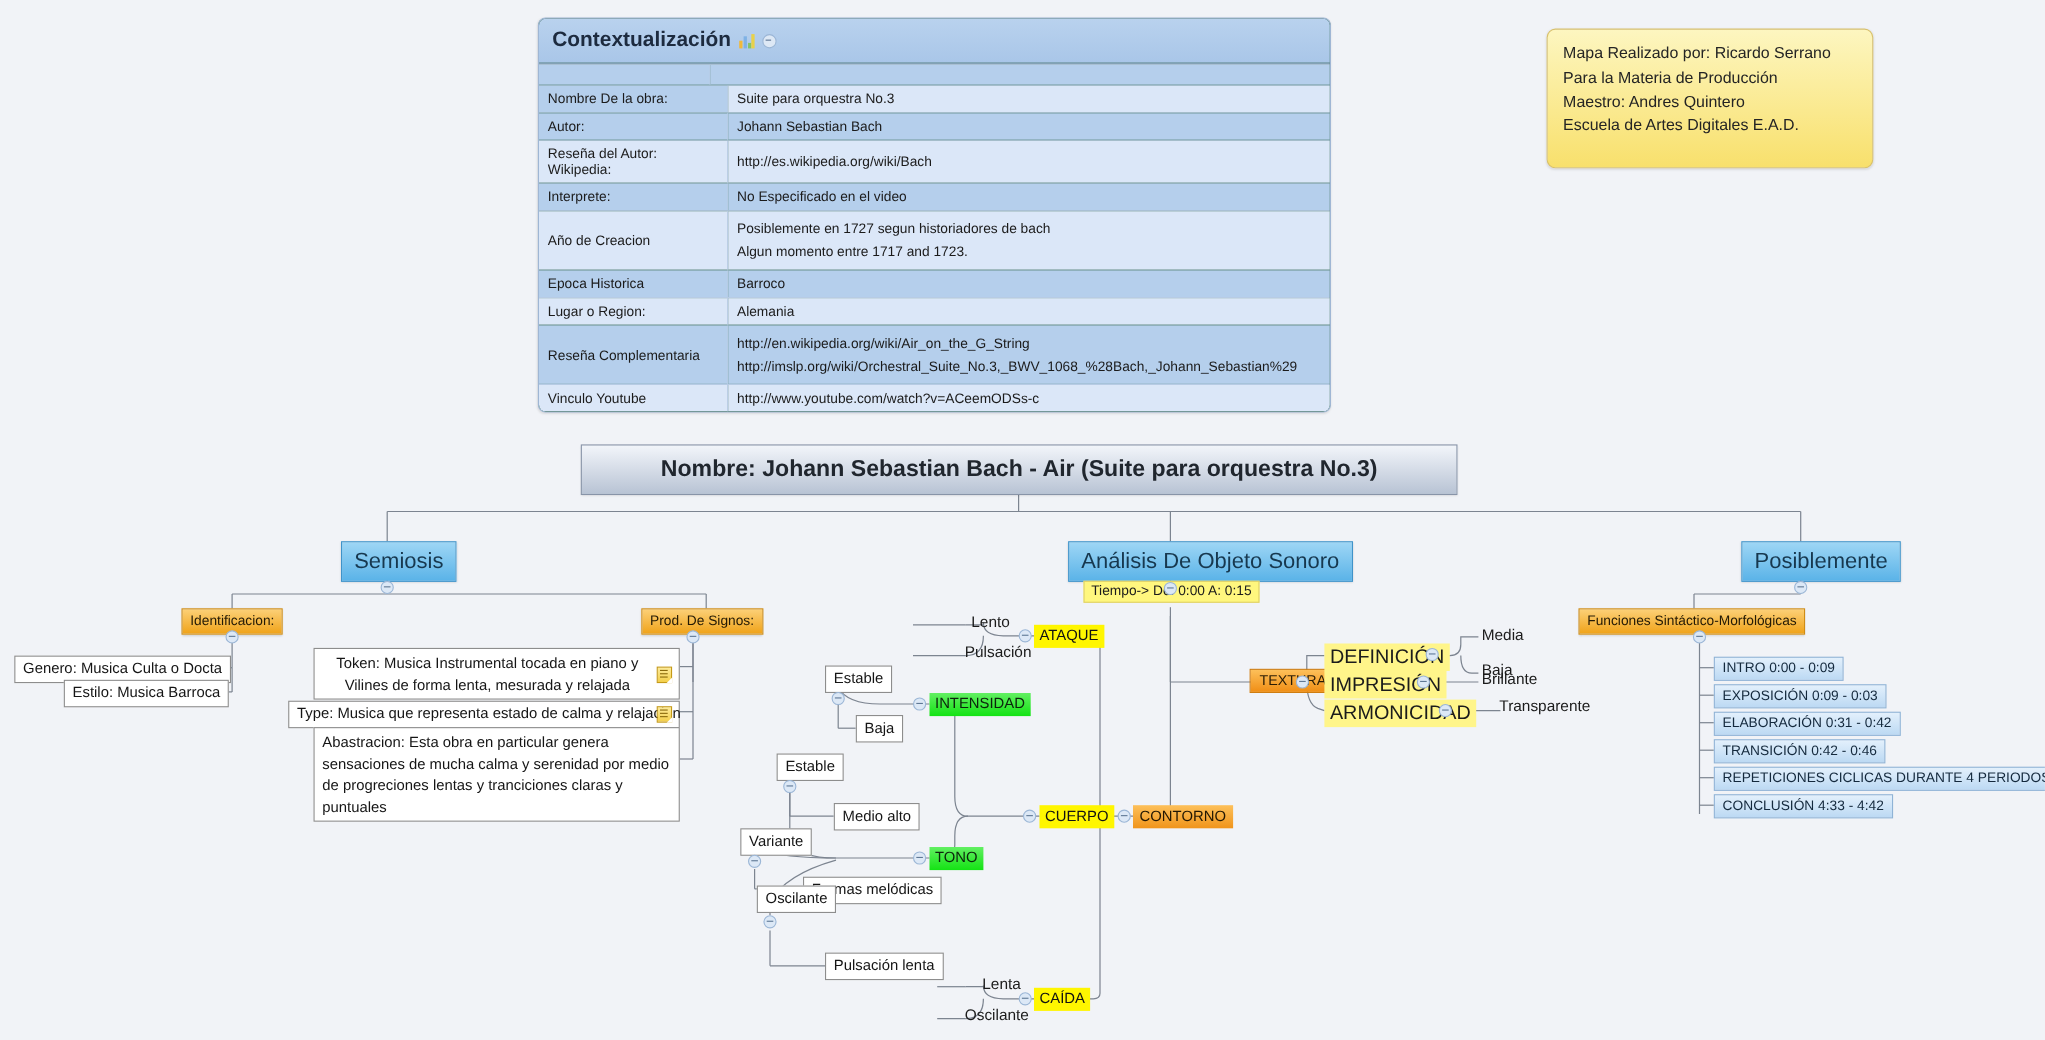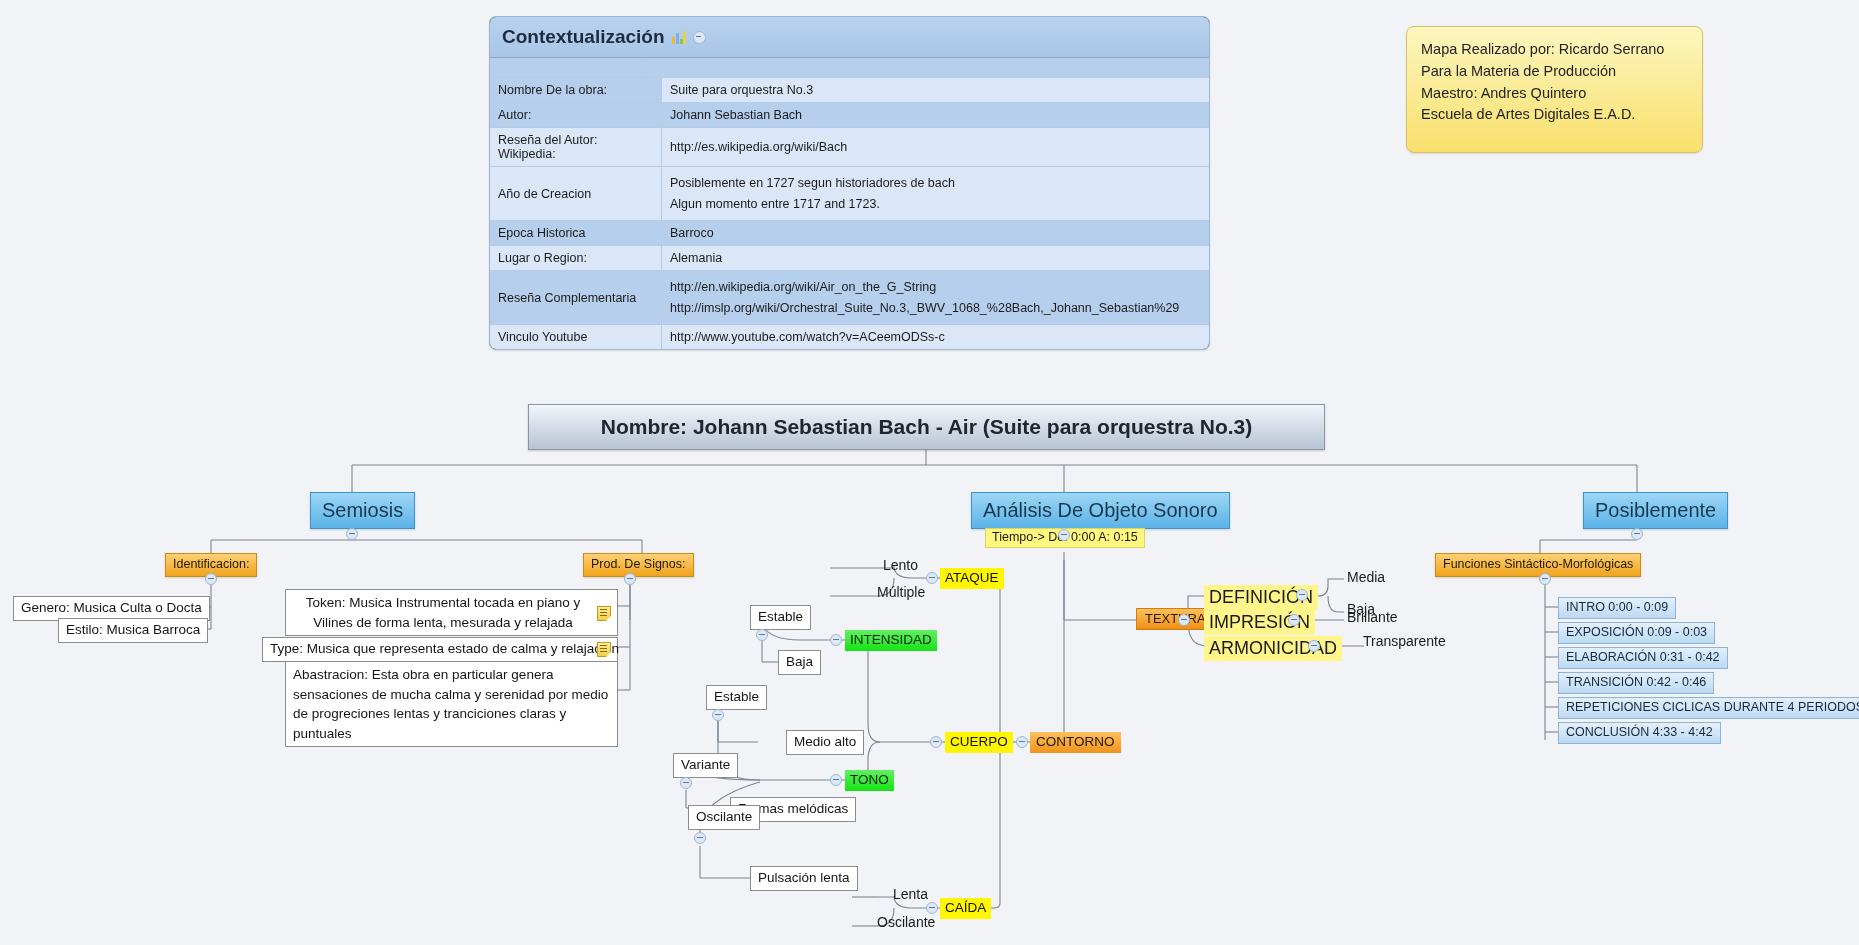--- a/index.html
+++ b/index.html
@@ -405,20 +405,24 @@
     <div class="ctx-row">
       <div class="c1 shade-a">Autor:</div>
       <div class="c2 shade-a">Johann Sebastian Bach</div>
     </div>
 
     <div class="ctx-row">
       <div class="c1 shade-b">Reseña del Autor: Wikipedia:</div>
       <div class="c2 shade-b">http://es.wikipedia.org/wiki/Bach</div>
     </div>
 
+    <div class="ctx-row">
+      <div class="c1 shade-a">Interprete:</div>
+      <div class="c2 shade-a">No Especificado en el video</div>
+    </div>
 
     <div class="ctx-row tall">
       <div class="c1 shade-b">Año de Creacion</div>
       <div class="c2 shade-b">
         <span>Posiblemente en 1727 segun historiadores de bach</span>
         <span>Algun momento entre  1717 and 1723.</span>
       </div>
     </div>
 
     <div class="ctx-row">
@@ -481,37 +485,37 @@
   <div class="node blue-node" style="left:951px; top:492px;margin-left:20px;">Análisis  De Objeto Sonoro</div>
   <div class="node hl-tiempo" style="left:985px; top:528px;">Tiempo-&gt; De: 0:00    A:  0:15</div>
   <div class="dot" style="left:1058px; top:529px;"></div>
 
   <div class="node hl-orange" style="left:1030px; top:732px;">CONTORNO</div>
   <div class="dot" style="left:1016px; top:736px;"></div>
 
   <div class="node hl-yellow" style="left:940px; top:568px;">ATAQUE</div>
   <div class="dot" style="left:926px; top:572px;"></div>
   <div class="node bare-node" style="left:880px; top:556px;">Lento</div>
-  <div class="node bare-node" style="left:874px; top:583px;">Múltiple</div>
+  <div class="node bare-node" style="left:874px; top:583px;">Pulsación</div>
 
   <div class="node hl-yellow" style="left:945px; top:732px;">CUERPO</div>
   <div class="dot" style="left:930px; top:736px;"></div>
 
   <div class="node hl-green" style="left:845px; top:630px;">INTENSIDAD</div>
   <div class="dot" style="left:830px; top:634px;"></div>
   <div class="node plain-node" style="left:750px; top:605px;">Estable</div>
   <div class="dot" style="left:756px; top:629px;"></div>
   <div class="node plain-node" style="left:778px; top:650px;">Baja</div>
 
   <div class="node hl-green" style="left:845px; top:770px;">TONO</div>
   <div class="dot" style="left:830px; top:774px;"></div>
 
   <div class="node plain-node" style="left:706px; top:685px;">Estable</div>
   <div class="dot" style="left:712px; top:709px;"></div>
-  <div class="node plain-node" style="left:758px; top:730px;margin-left:28px;">Medio alto</div>
+  <div class="node plain-node" style="left:758px; top:730px;">Medio alto</div>
 
   <div class="node plain-node" style="left:673px; top:753px;">Variante</div>
   <div class="dot" style="left:680px; top:777px;"></div>
   <div class="node plain-node" style="left:730px; top:797px;">Formas melódicas</div>
 
   <div class="node plain-node" style="left:688px; top:805px;">Oscilante</div>
   <div class="dot" style="left:694px; top:832px;"></div>
   <div class="node plain-node" style="left:750px; top:866px;">Pulsación lenta</div>
 
   <div class="node hl-yellow" style="left:940px; top:898px;">CAÍDA</div>

